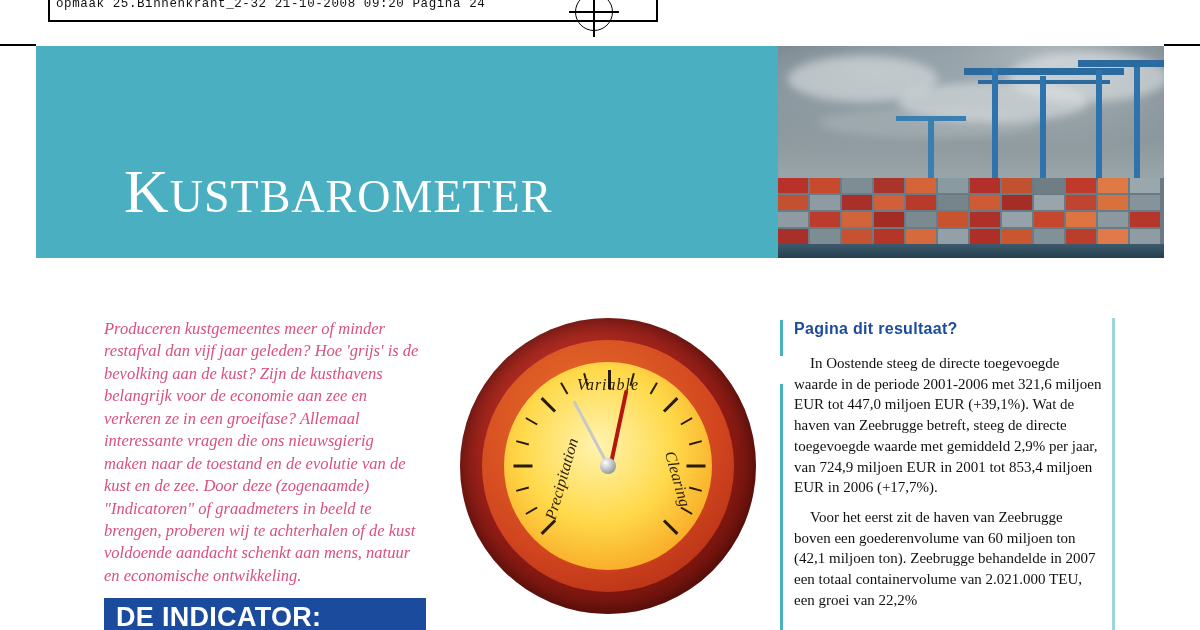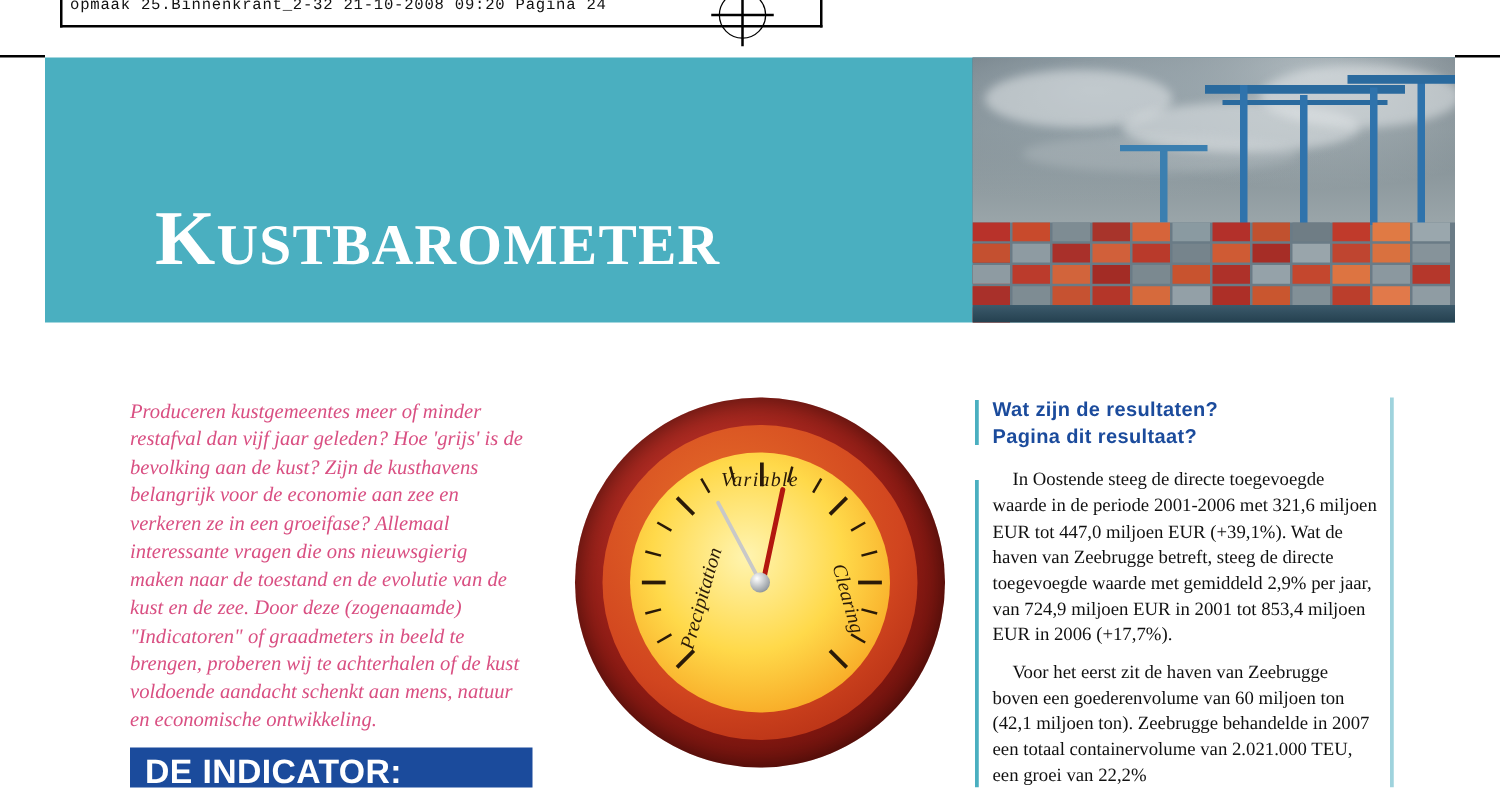--- a/index.html
+++ b/index.html
@@ -87,21 +87,21 @@
   .banner-title .line1 {
     display: block;
     font-size: 46px;
     letter-spacing: 1px;
     font-weight: normal;
   }
   .banner-title .line2 {
     display: block;
     font-size: 46px;
     letter-spacing: 1px;
-    font-weight: bold;
+    font-weight: normal;
   }
   .cap {
     font-size: 62px;
     line-height: 0.9;
   }
 
   
   .photo {
     position: absolute;
     left: 778px;
@@ -460,20 +460,19 @@
     <div class="baro-hub"></div>
   </div>
 </div>
 
 <div class="rule-left"></div>
 <div class="rule-left2"></div>
 <div class="col-rule-right"></div>
 
 <div class="right-col">
   <div class="art-head">
-    <div>Wat zijn de resultaten?</div>
     <div>Pagina dit resultaat?</div>
   </div>
   <div class="art-body">
     <p class="indent">In Oostende steeg de directe toegevoegde waarde in de periode 2001-2006 met 321,6 miljoen EUR tot 447,0 miljoen EUR (+39,1%). Wat de haven van Zeebrugge betreft, steeg de directe toegevoegde waarde met gemiddeld 2,9% per jaar, van 724,9 miljoen EUR in 2001 tot 853,4 miljoen EUR in 2006 (+17,7%).</p>
     <p class="indent">Voor het eerst zit de haven van Zeebrugge boven een goederenvolume van 60 miljoen ton (42,1 miljoen ton). Zeebrugge behandelde in 2007 een totaal containervolume van 2.021.000 TEU, een groei van 22,2%</p>
   </div>
 </div>
 
 </body></html>

